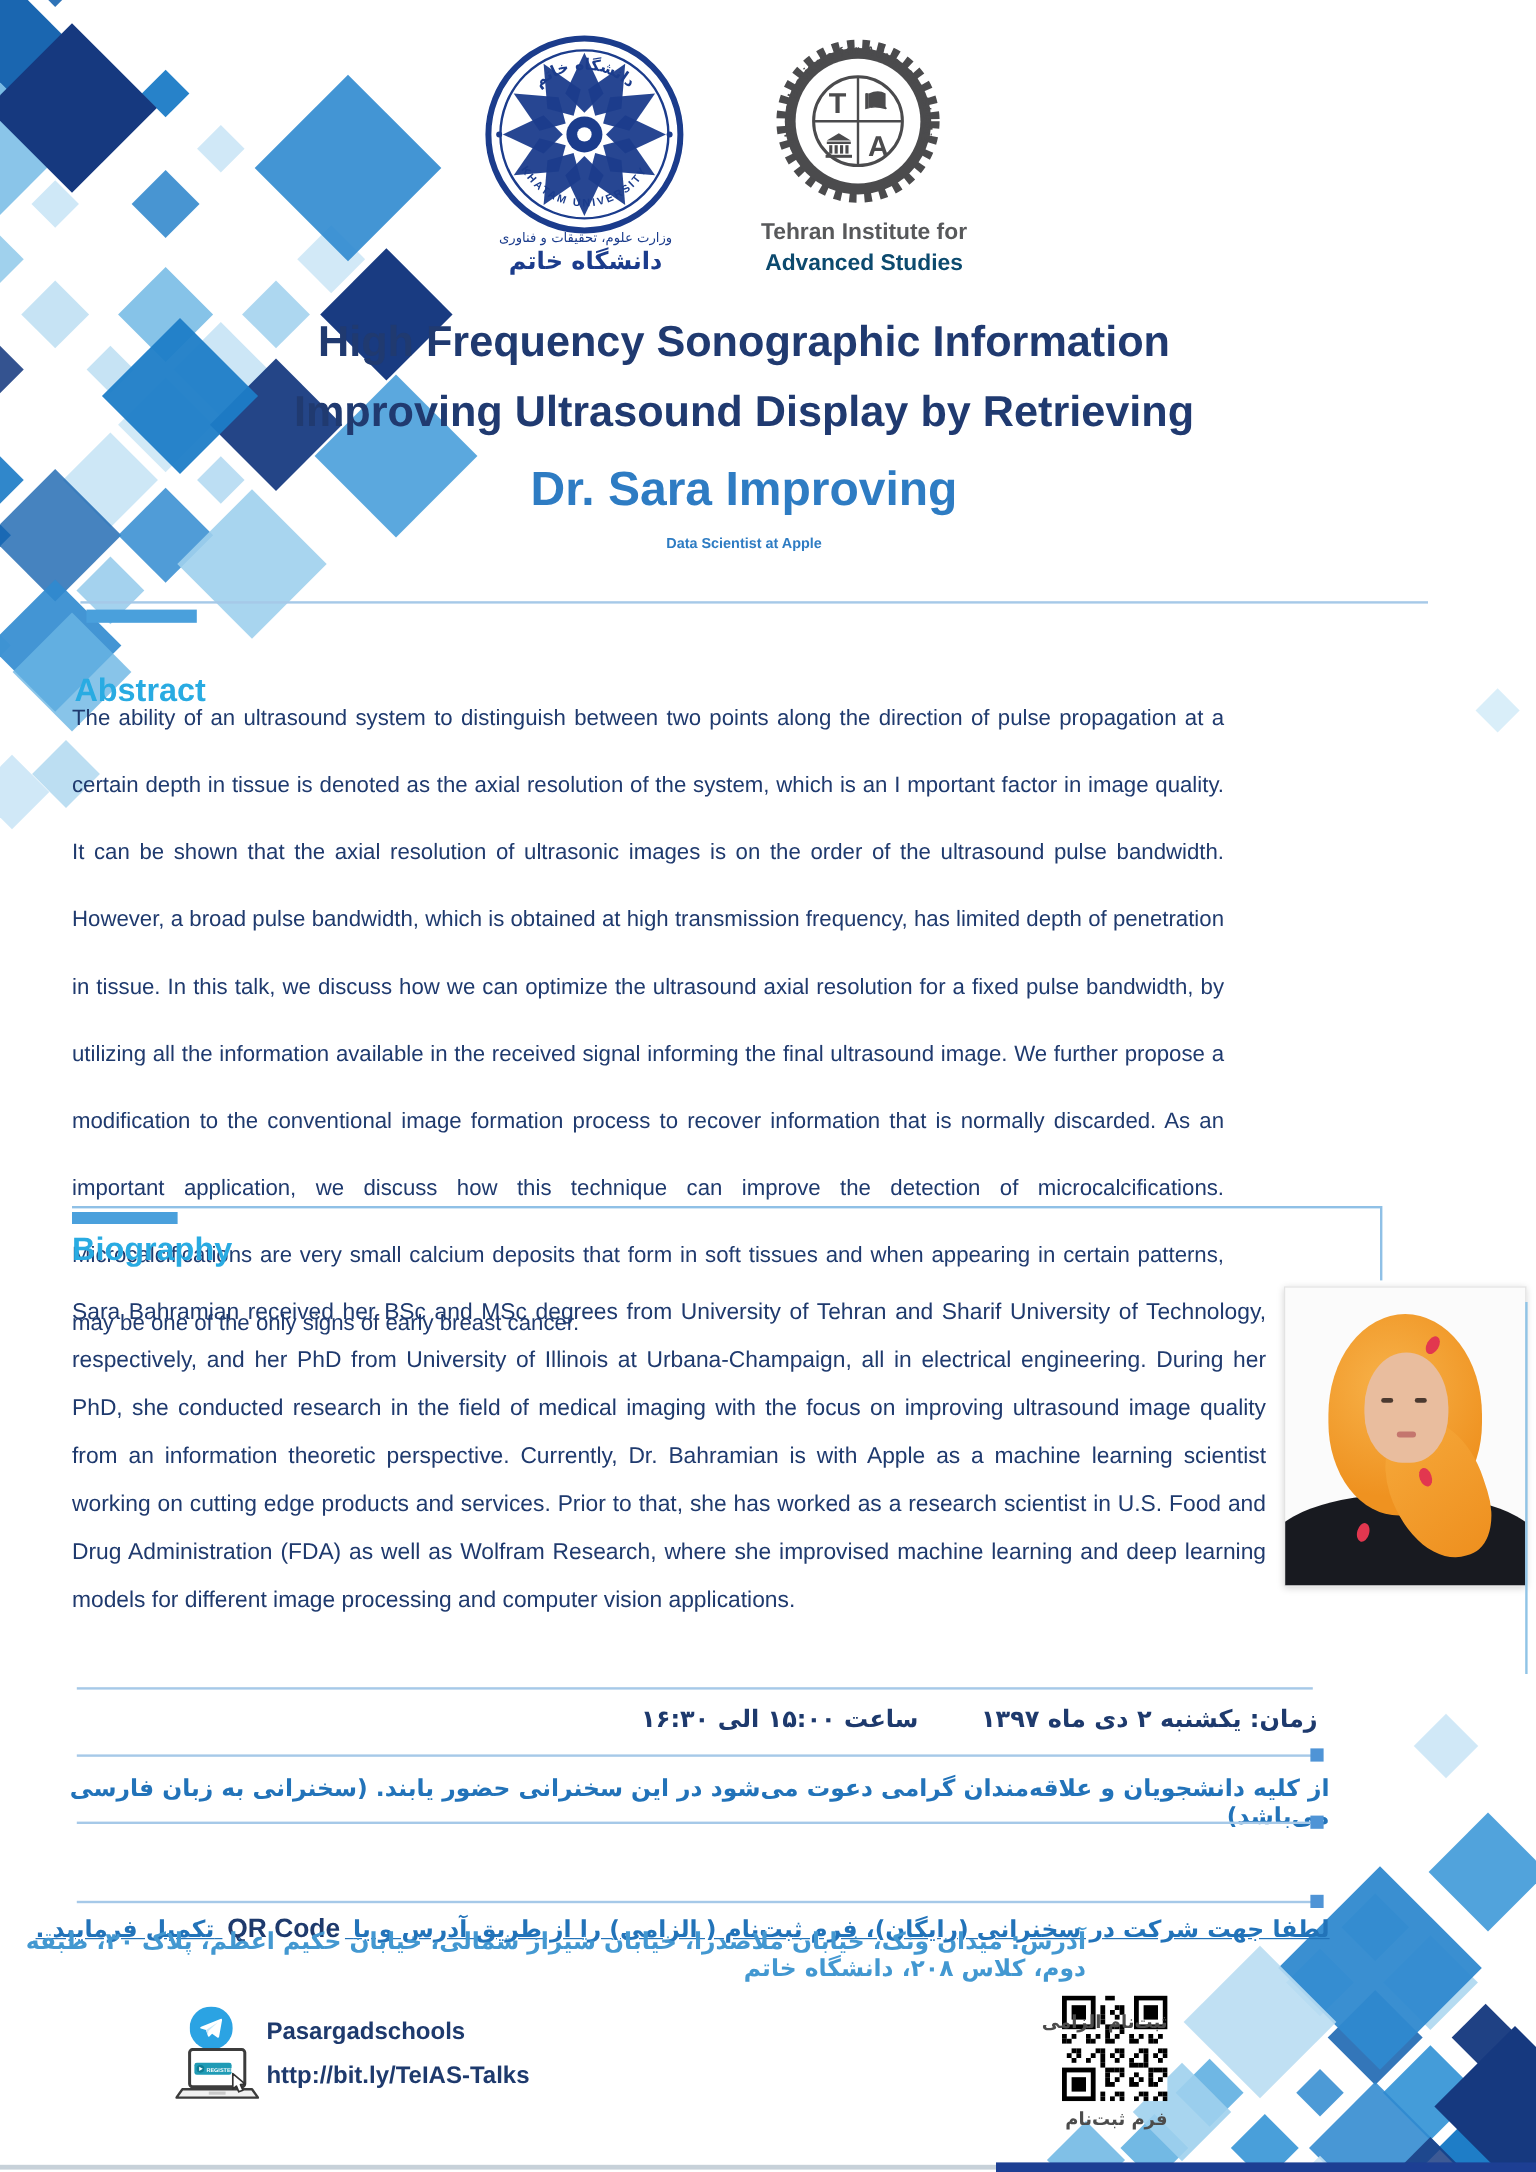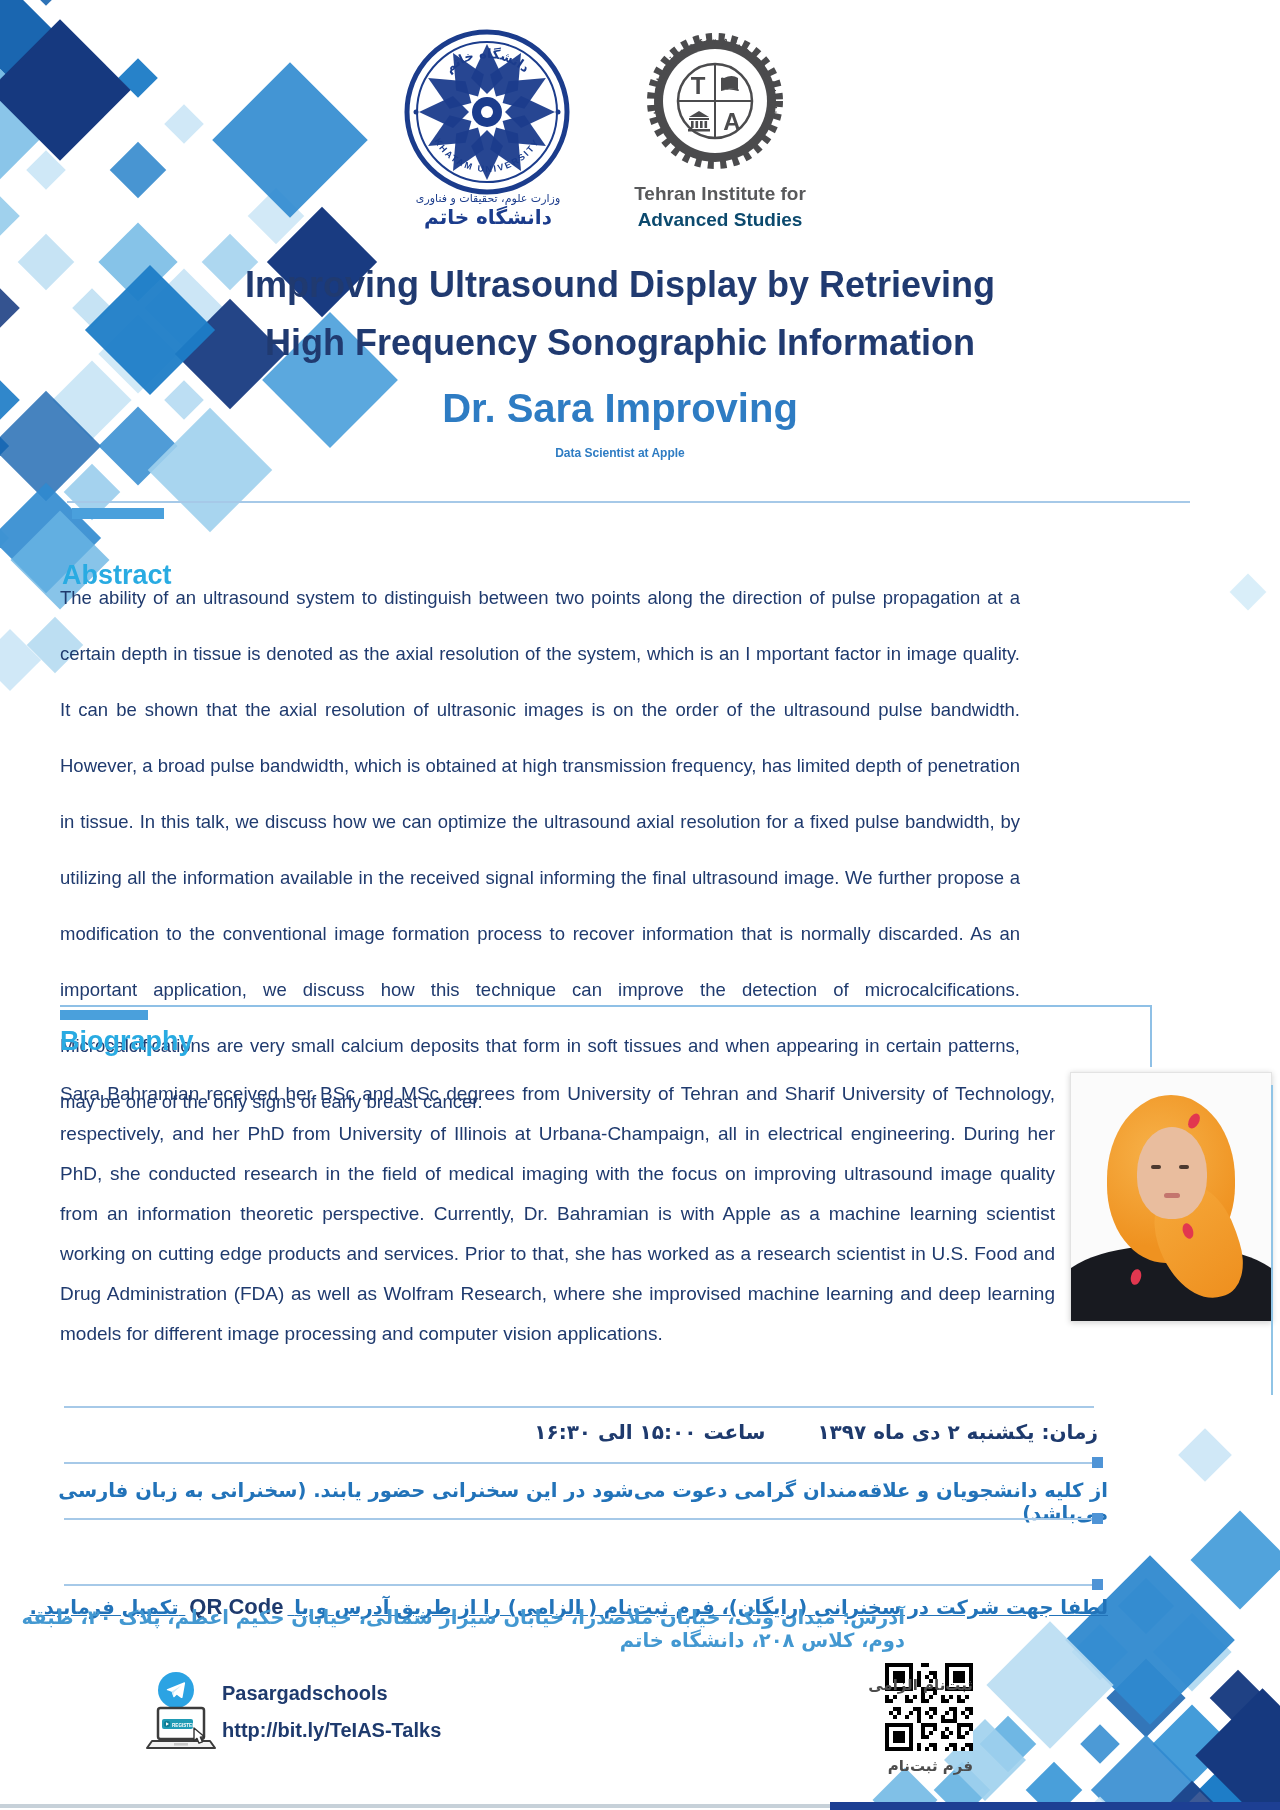--- a/index.html
+++ b/index.html
@@ -184,22 +184,22 @@
       <rect x="55.5" y="95" width="2.6" height="7"></rect>
       <rect x="60" y="95" width="2.6" height="7"></rect>
       <rect x="64.5" y="95" width="2.6" height="7"></rect>
       <rect x="48" y="103" width="22" height="2.5"></rect>
     </g>
   </svg>
   <div class="logo-sub" style="left:615px;top:183px;width:210px;font-size:19px;font-weight:bold;color:#58595b;">Tehran Institute for</div>
   <div class="logo-sub" style="left:615px;top:209px;width:210px;font-size:19px;font-weight:bold;color:#0c4a6e;">Advanced Studies</div>
 
   <div class="title-block">
+    <div>High Frequency Sonographic Information</div>
     <div>Improving Ultrasound Display by Retrieving</div>
-    <div>High Frequency Sonographic Information</div>
   </div>
   <div class="speaker-name">Dr. Sara Improving</div>
   <div class="speaker-aff">Data Scientist at Apple</div>
 
   <div class="hr" style="left:67px;top:501px;width:1123px;"></div>
 
   <div class="secbar" style="left:72px;top:508px;"></div>
   <div class="sechead" style="left:62px;top:522px;margin-top:38px;">Abstract</div>
   <div class="bodytext" style="left:60px;top:570px;width:960px;">The ability of an ultrasound system to distinguish between two points along the direction of pulse propagation at a certain depth in tissue is denoted as the axial resolution of the system, which is an I mportant factor in image quality. It can be shown that the axial resolution of ultrasonic images is on the order of the ultrasound pulse bandwidth. However, a broad pulse bandwidth, which is obtained at high transmission frequency, has limited depth of penetration in tissue. In this talk, we discuss how we can optimize the ultrasound axial resolution for a fixed pulse bandwidth, by utilizing all the information available in the received signal informing the final ultrasound image. We further propose a modification to the conventional image formation process to recover information that is normally discarded. As an important application, we discuss how this technique can improve the detection of microcalcifications. Microcalcifications are very small calcium deposits that form in soft tissues and when appearing in certain patterns, may be one of the only signs of early breast cancer.</div>
 

